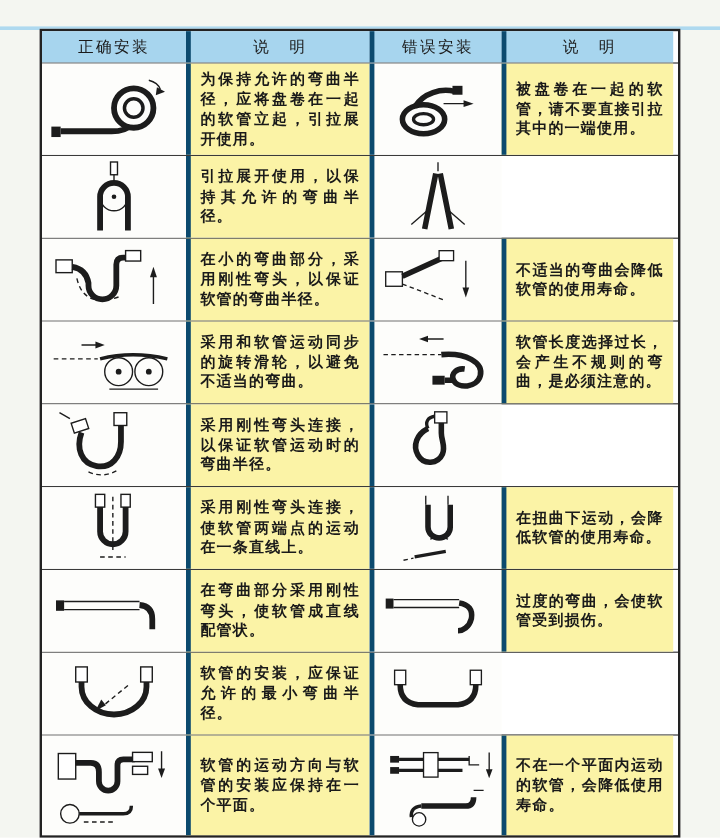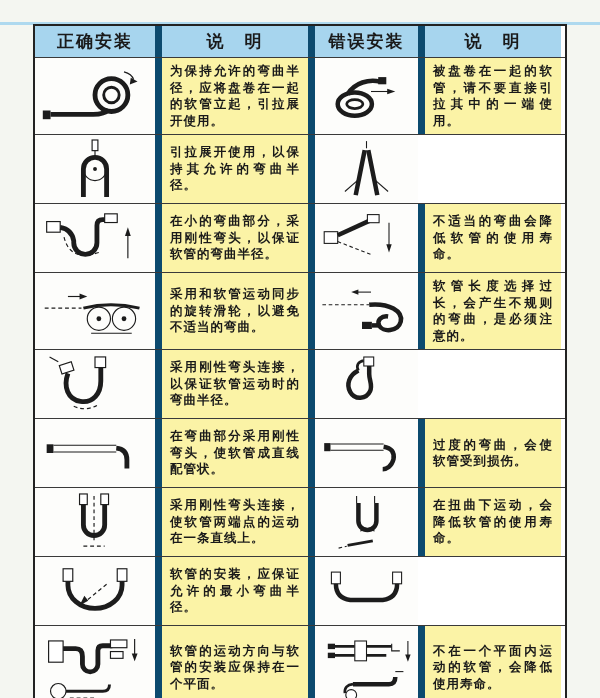--- a/index.html
+++ b/index.html
@@ -25,28 +25,28 @@
   .tr{
     display:grid;
     grid-template-columns:120px 153px 110px 143px;
     min-height:67px;
     border-top:1px solid #3a3a3a;
   }
   .tr.hd{min-height:26px;border-top:none;}
   .tr.r1{min-height:76px;}
   .tr.r9{min-height:83px;}
   .td{
-    border-left:7px solid #0c4a6e;
+    border-left:4px solid #0c4a6e;
     display:flex;align-items:center;justify-content:center;
     box-sizing:border-box;overflow:hidden;
   }
   .td:first-child{border-left:none;}
   .th{
     background:#a7d5ee;
-    font-size:17px;font-weight:bold;letter-spacing:2px;
+    font-size:13px;font-weight:normal;letter-spacing:2px;
     justify-content:center;padding:4px 0;
   }
   .img-cell{background:#fdfdfb;padding:2px;}
   .desc-cell{
     background:#fbf3a6;
     font-size:12.5px;font-weight:bold;line-height:1.32;
     letter-spacing:1px;
     padding:5px 8px;
     justify-content:flex-start;text-align:justify;
   }
@@ -206,43 +206,20 @@
         <path class="h2" d="M46 18 c-3-6 0-10 6-11"></path>
         <path class="h" d="M46 18 c-10 5-14 15-9 24 c5 9 18 8 22-1 c3-7-1-12-1-19 V12"></path>
         <rect class="fw" x="52" y="3" width="11" height="10"></rect>
       </svg>
     </div>
   </div>
 
   <div class="tr">
     <div class="td img-cell">
       <svg width="118" height="64" viewBox="0 0 120 66">
-        <rect class="f" x="10" y="24" width="7" height="9"></rect>
-        <path class="t" d="M17 25 H82 M17 32 H82"></path>
-        <path class="h" d="M82 28 q11 1 11 12 v9"></path>
-      </svg>
-    </div>
-    <div class="td desc-cell">
-        <span>在弯曲部分采用刚性弯头，使软管成直线配管状。</span>
-      </div>
-    <div class="td img-cell">
-      <svg width="106" height="64" viewBox="0 0 110 66">
-        <rect class="f" x="8" y="22" width="7" height="9"></rect>
-        <path class="t" d="M15 23 H74 M15 30 H74"></path>
-        <path class="h" d="M74 26 q13 2 11 14 c-2 8-8 11-12 11"></path>
-      </svg>
-    </div>
-    <div class="td desc-cell">
-        <span>过度的弯曲，会使软管受到损伤。</span>
-      </div>
-  </div>
-
-  <div class="tr">
-    <div class="td img-cell">
-      <svg width="118" height="64" viewBox="0 0 120 66">
         <rect class="fw" x="44" y="4" width="8" height="11"></rect>
         <rect class="fw" x="66" y="4" width="8" height="11"></rect>
         <path class="h" d="M48 15 V36 a11 11 0 0 0 22 0 V15"></path>
         <path class="d" d="M59 6 V54"></path>
         <path class="d" d="M48 58 h22"></path>
       </svg>
     </div>
     <div class="td desc-cell">
         <span>采用刚性弯头连接，使软管两端点的运动在一条直线上。</span>
       </div>
@@ -250,20 +227,43 @@
       <svg width="106" height="64" viewBox="0 0 110 66">
         <path class="t" d="M44 4 v8 M64 4 v8"></path>
         <path class="h" d="M46 12 V32 a10 10 0 0 0 20 0 V12"></path>
         <path class="t" d="M48 38 l16 5 M48 43 l16-5"></path>
         <path class="h2" d="M34 59 l28-5"></path>
         <path class="d" d="M24 62 l9-2"></path>
       </svg>
     </div>
     <div class="td desc-cell">
         <span>在扭曲下运动，会降低软管的使用寿命。</span>
+      </div>
+  </div>
+
+  <div class="tr">
+    <div class="td img-cell">
+      <svg width="118" height="64" viewBox="0 0 120 66">
+        <rect class="f" x="10" y="24" width="7" height="9"></rect>
+        <path class="t" d="M17 25 H82 M17 32 H82"></path>
+        <path class="h" d="M82 28 q11 1 11 12 v9"></path>
+      </svg>
+    </div>
+    <div class="td desc-cell">
+        <span>在弯曲部分采用刚性弯头，使软管成直线配管状。</span>
+      </div>
+    <div class="td img-cell">
+      <svg width="106" height="64" viewBox="0 0 110 66">
+        <rect class="f" x="8" y="22" width="7" height="9"></rect>
+        <path class="t" d="M15 23 H74 M15 30 H74"></path>
+        <path class="h" d="M74 26 q13 2 11 14 c-2 8-8 11-12 11"></path>
+      </svg>
+    </div>
+    <div class="td desc-cell">
+        <span>过度的弯曲，会使软管受到损伤。</span>
       </div>
   </div>
 
   <div class="tr">
     <div class="td img-cell">
       <svg width="118" height="64" viewBox="0 0 120 66">
         <rect class="fw" x="27" y="10" width="10" height="13"></rect>
         <rect class="fw" x="83" y="10" width="10" height="13"></rect>
         <path class="h" d="M32 23 v4 a28 24 0 0 0 56 0 v-4"></path>
         <path class="d" d="M72 26 L50 44"></path>

